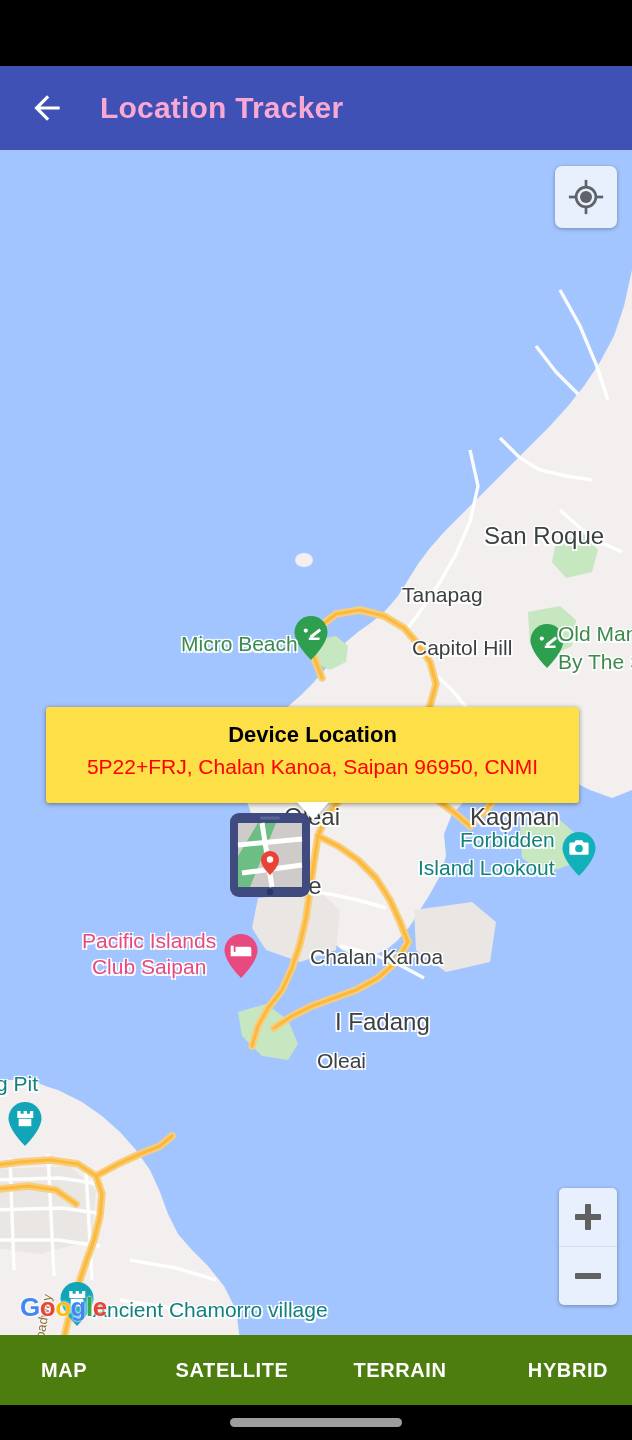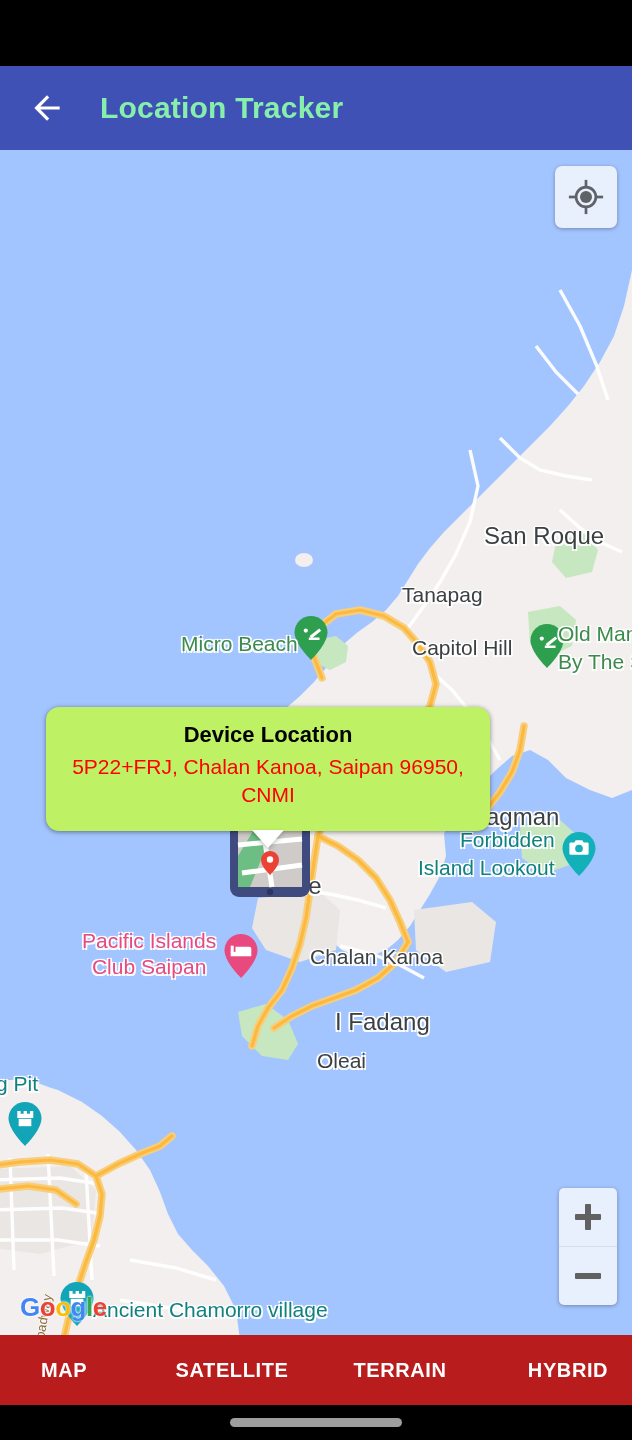--- a/index.html
+++ b/index.html
@@ -38,21 +38,21 @@
     display: flex;
     align-items: center;
   }
   #back-button {
     width: 62px; height: 62px;
     margin-left: 16px;
     display: flex; align-items: center; justify-content: center;
     cursor: pointer;
   }
   #app-title {
-    color: #86efac;
+    color: #f9a8d4;
     font-size: 30px;
     font-weight: bold;
     letter-spacing: 0.2px;
     margin-left: 22px;
   }
 
   
   #map {
     position: absolute;
     left: 0; top: 150px;
@@ -110,23 +110,23 @@
     text-shadow: 0 0 3px #fff, 0 0 2px #fff;
   }
 
   
   .poi-pin { position: absolute; pointer-events: none; }
 
   
   #info-window {
     position: absolute;
     left: 46px; top: 557px;
-    width: 444px;
-    background: #bef264;
-    border-radius: 13px;
+    width: 533px;
+    background: #fde047;
+    border-radius: 3px;
     box-shadow: 0 1px 5px rgba(0,0,0,0.45);
     padding: 14px 10px 22px 10px;
     box-sizing: border-box;
     text-align: center;
     z-index: 40;
   }
   #info-title {
     color: #000000;
     font-size: 22px;
     font-weight: bold;
@@ -214,21 +214,21 @@
   .o2 { color: #FBBC05; }
   .g2 { color: #4285F4; }
   .l1 { color: #34A853; }
   .e1 { color: #EA4335; }
 
   
   #bottom-bar {
     position: absolute;
     left: 0; top: 1335px;
     width: 632px; height: 70px;
-    background: #b91c1c;
+    background: #4d7c0f;
     display: flex;
     align-items: center;
     gap: 40px;
   }
   .tab-item {
     flex: 1;
     text-align: center;
     color: #ffffff;
     font-size: 20px;
     font-weight: bold;

